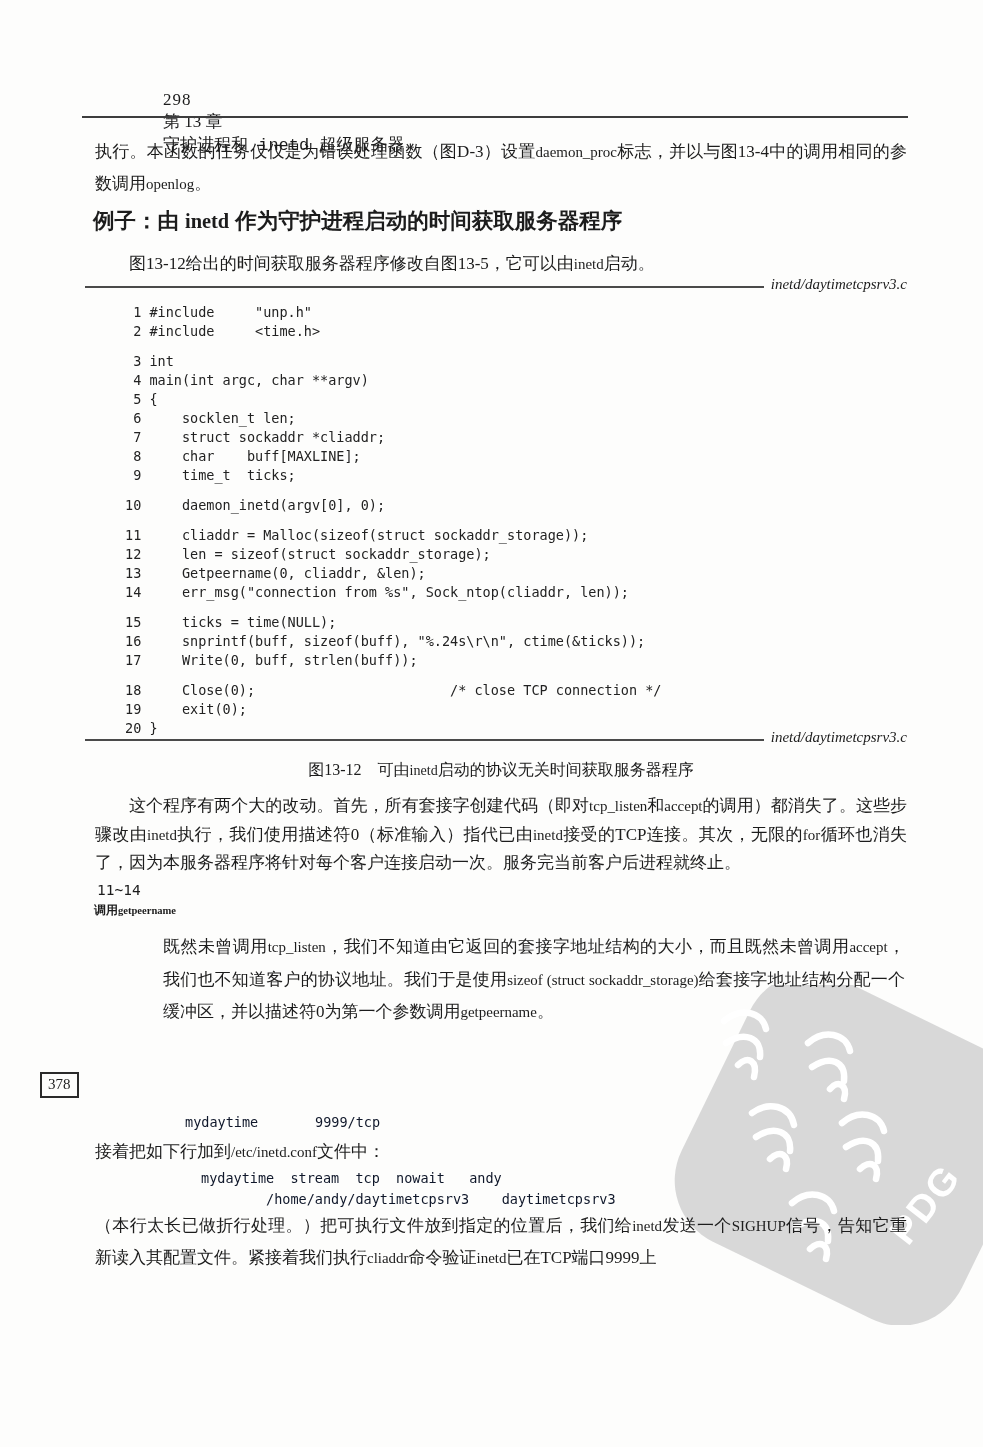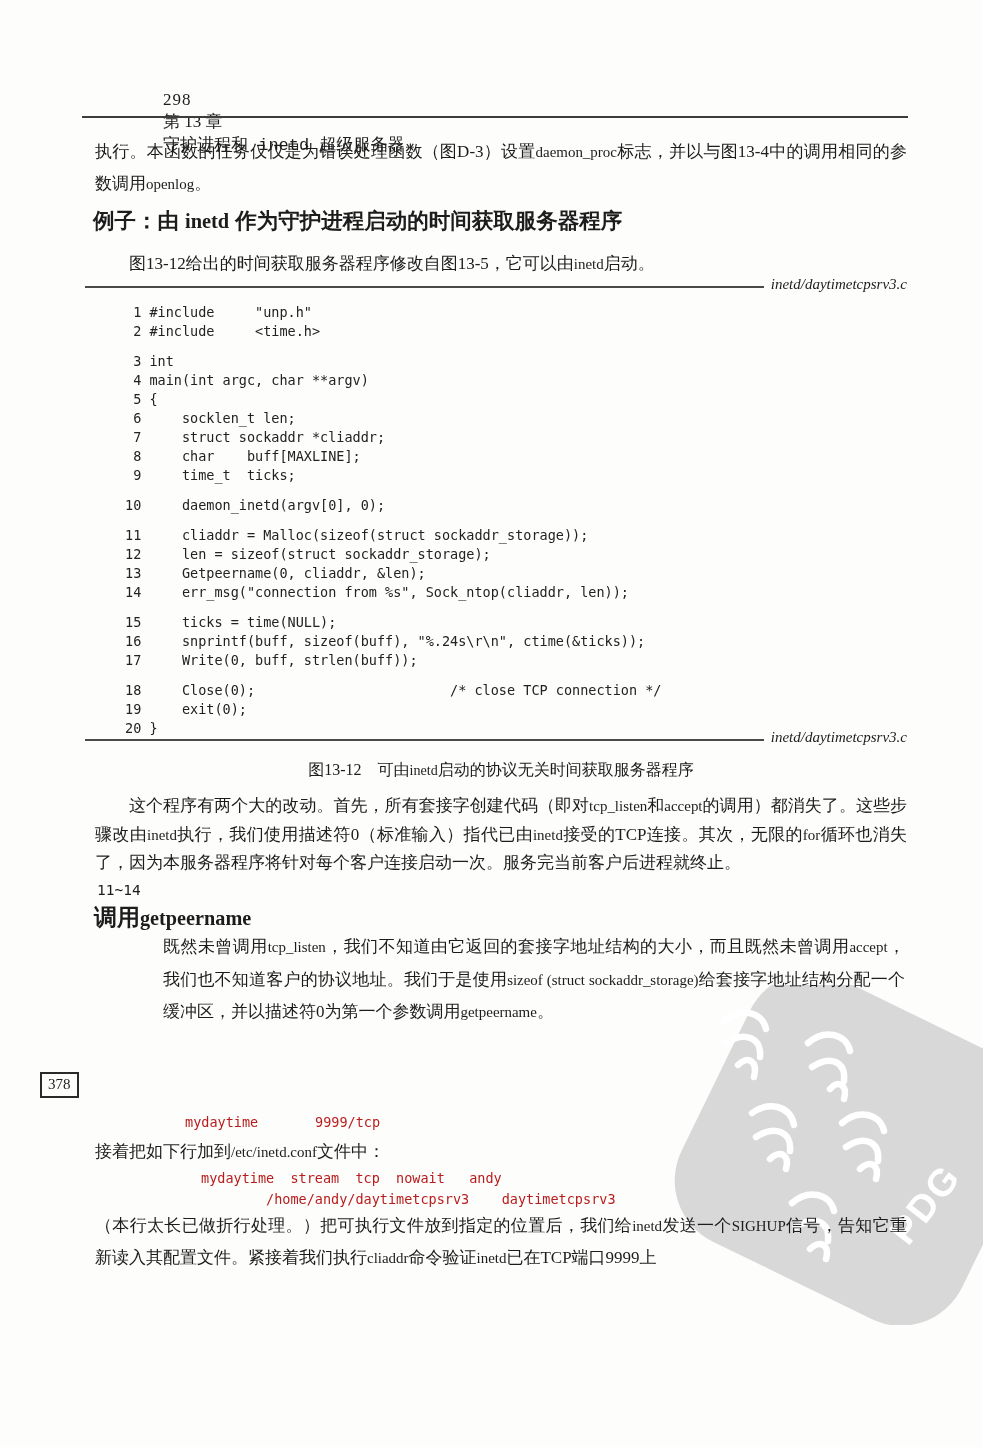--- a/index.html
+++ b/index.html
@@ -31,28 +31,28 @@
   .rule-row .src{margin-left:7px; font-style:italic; font-size:15px; white-space:nowrap;}
   .rr-top{top:274px;}
   .rr-bot{top:727px;}
   
   .code{top:303px; left:125px; font-family:"DejaVu Sans Mono", monospace;
         font-size:13.5px; white-space:pre; color:#222;}
   .code .cl{height:19px; line-height:19px;}
   .code .blank{height:11px;}
   .caption{top:760px; left:95px; width:812px; text-align:center; font-size:16px;}
   .discussion{top:792px; left:95px; width:812px; line-height:27.5px; text-indent:2em; height:112px;}
-  .sub-head{top:902px; left:94px; font-size:23px; font-weight:bold;
+  .sub-head{top:902px; left:94px; font-size:12px; font-weight:bold;
             font-family:"Liberation Sans", sans-serif;}
   .note-label{top:882px; left:97px; font-family:"DejaVu Sans Mono", monospace; font-size:14.5px;}
   .note-text{top:931px; left:163px; width:742px; line-height:32.5px; height:134px;}
   .margin-box{top:1046px; left:40px; border:2px solid #2a2a2a; padding:0 6px 1px 6px;
               font-size:15px; line-height:21px;margin-top:26px;}
   .solaris{top:1046px; left:95px; width:812px; line-height:33px; text-indent:2em; height:68px;}
-  .snippet{font-family:"DejaVu Sans Mono", monospace; font-size:13.5px; white-space:pre; color:#b91c1c;}
+  .snippet{font-family:"DejaVu Sans Mono", monospace; font-size:13.5px; white-space:pre; color:#0f172a;}
   .snippet .cl{height:21px; line-height:21px;}
   .sn-services{top:1112px; left:185px;}
   .conf-intro{top:1138px; left:95px; width:812px; line-height:28px; height:30px;}
   .sn-conf{top:1168px; left:185px;margin-left:16px;}
   .closing{top:1210px; left:95px; width:812px; line-height:31px; height:64px;}
   
   .wm{position:absolute; left:640px; top:985px; width:343px; height:340px; z-index:0;}
 </style>
 </head>
 <body>

